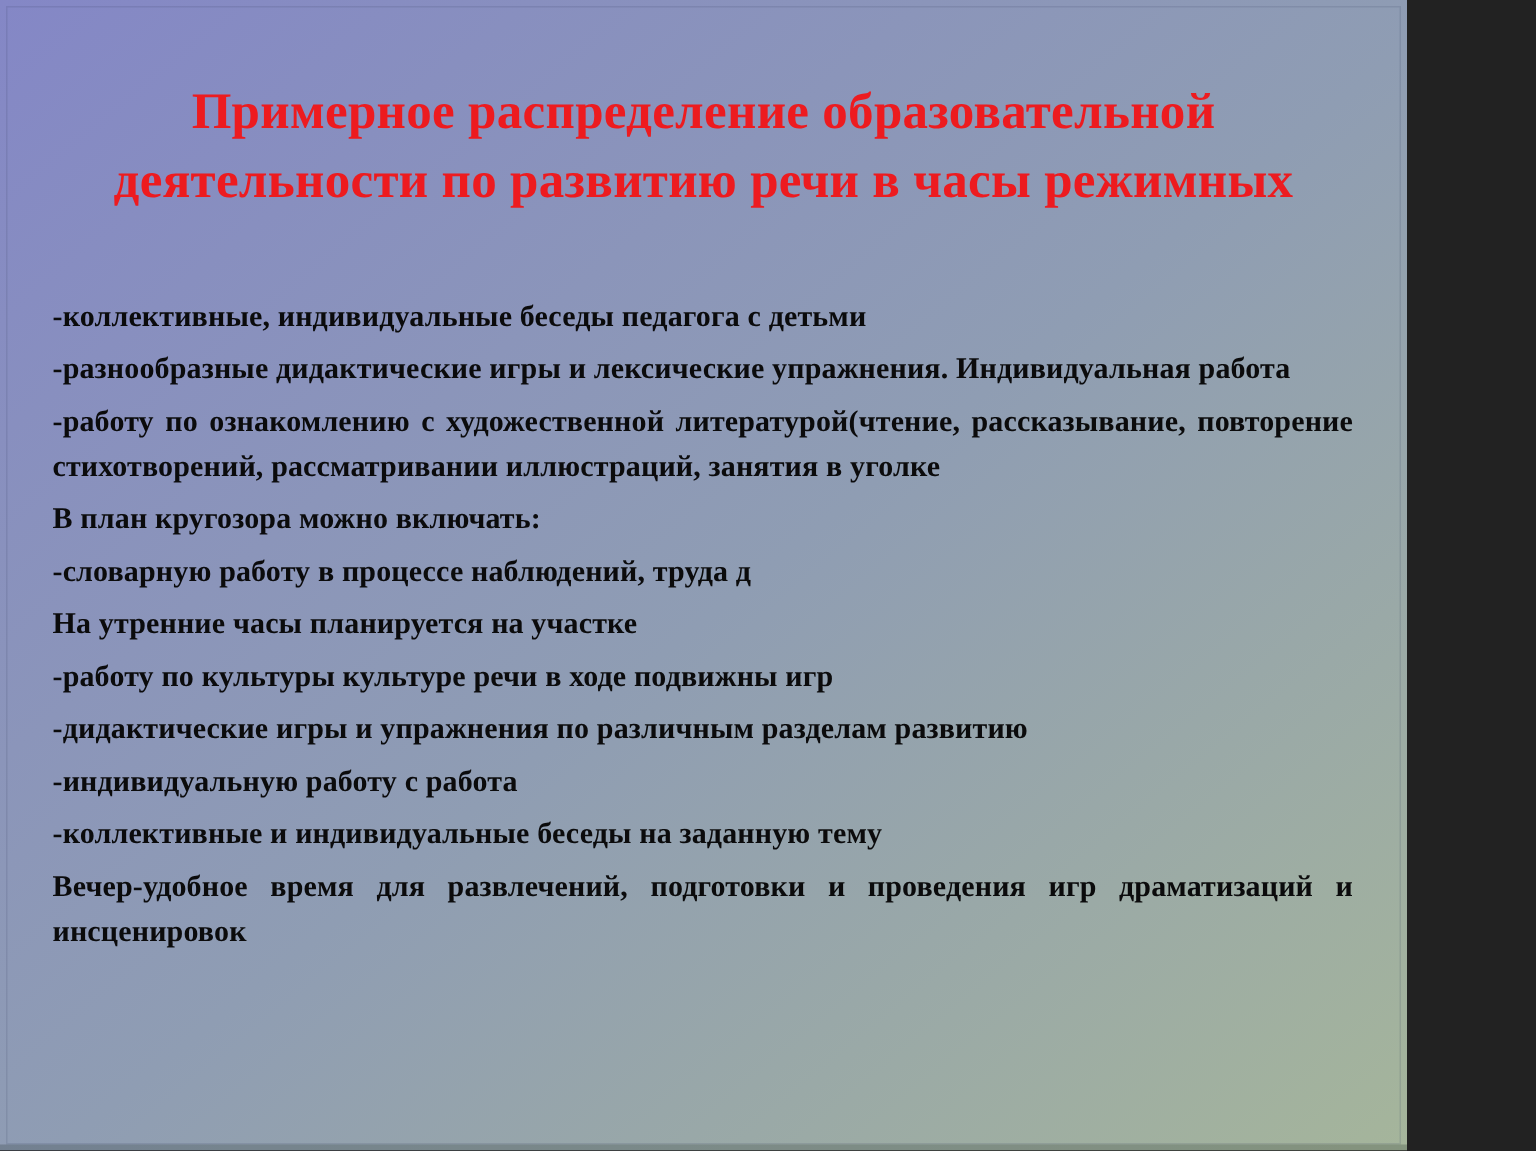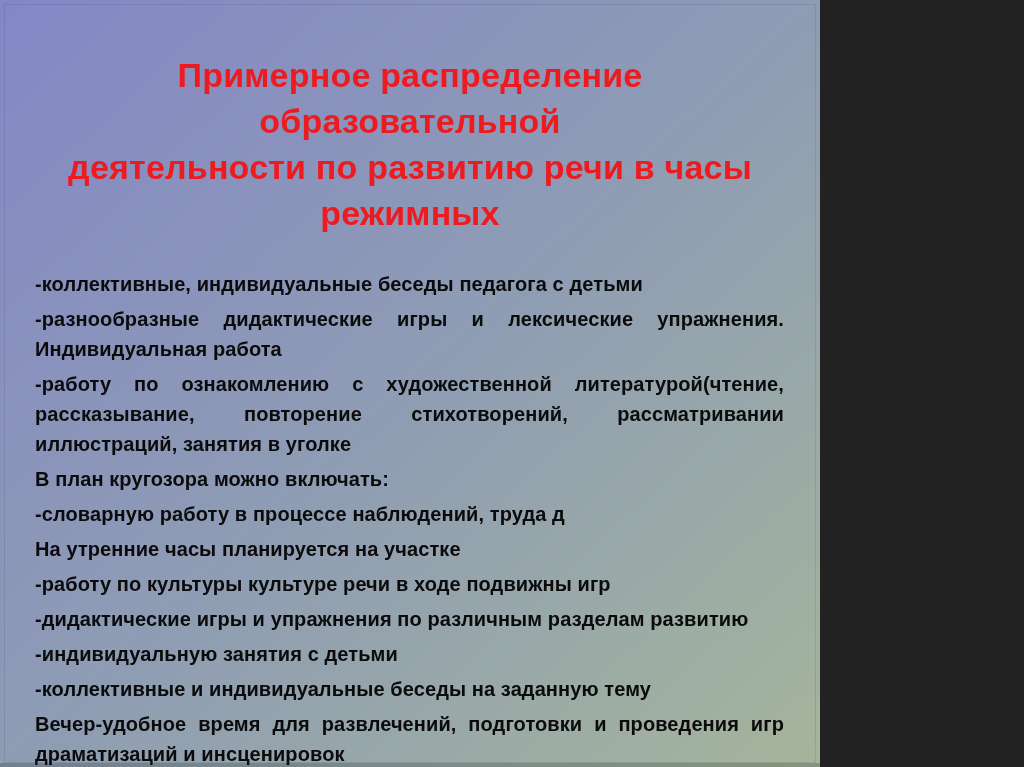--- a/index.html
+++ b/index.html
@@ -2,26 +2,26 @@
 <html><head>
 <meta charset="utf-8">
 <style>
   html, body {
     margin: 0;
     padding: 0;
     background: #222;
   }
   .slide {
     position: relative;
-    width: 820px;
+    width: 938px;
     height: 767px;
     overflow: hidden;
     box-sizing: border-box;
     background: linear-gradient(to bottom right, #8487c6 0%, #8f9db3 52%, #a5b59b 100%);
-    font-family: Liberation Sans, sans-serif;
+    font-family: Liberation Serif, serif;
   }
   
   .slide::after {
     content: "";
     position: absolute;
     inset: 4px;
     border: 1px solid rgba(50, 55, 90, 0.14);
     pointer-events: none;
   }
   
@@ -42,21 +42,21 @@
     color: #ed1b1f;
     font-size: 34px;
     line-height: 46px;
     font-weight: bold;
     letter-spacing: 0.2px;
   }
   .title .tline {
     display: block;
   }
   .body {
-    margin: 33px 36px 0 35px;
+    margin: 52px 36px 0 35px;
     color: #0b0b0c;
     font-size: 20px;
     line-height: 30px;
     font-weight: bold;
     letter-spacing: 0.1px;
   }
   .body p {
     margin: 0 0 5px 0;
   }
   .body p.justify {
@@ -75,18 +75,18 @@
 
   <div class="body">
     <p>-коллективные, индивидуальные беседы педагога с детьми</p>
     <p class="justify">-разнообразные дидактические игры и лексические упражнения. Индивидуальная работа</p>
     <p class="justify">-работу по ознакомлению с художественной литературой(чтение, рассказывание, повторение стихотворений, рассматривании иллюстраций, занятия в уголке</p>
     <p>В план кругозора можно включать:</p>
     <p>-словарную работу в процессе наблюдений, труда д</p>
     <p>На утренние часы планируется на участке</p>
     <p>-работу по культуры культуре речи в ходе подвижны игр</p>
     <p>-дидактические игры и упражнения по различным разделам развитию</p>
-    <p>-индивидуальную занятия с детьми</p>
+    <p>-индивидуальную работу с работа</p>
     <p>-коллективные и индивидуальные беседы на заданную тему</p>
     <p class="justify">Вечер-удобное время для развлечений, подготовки и проведения игр драматизаций и инсценировок</p>
   </div>
 
 </div>
 
 </body></html>

